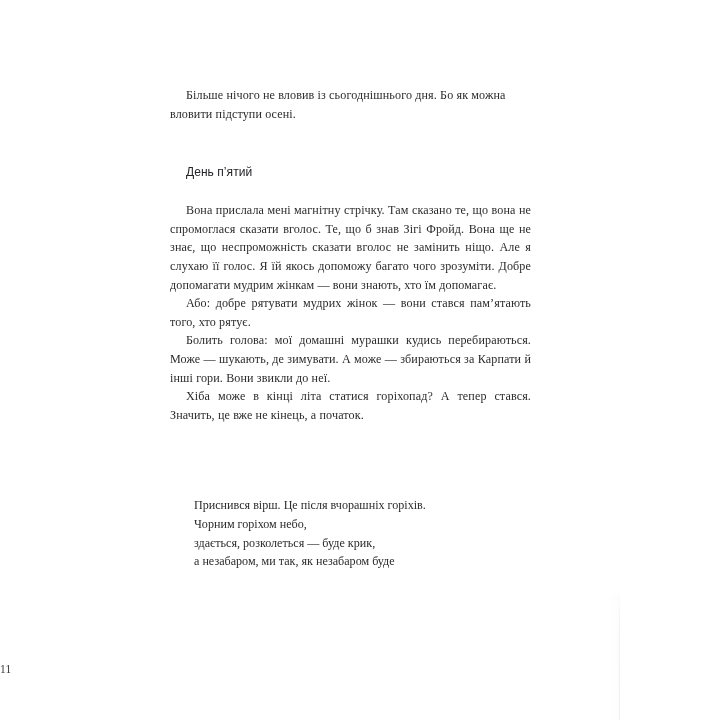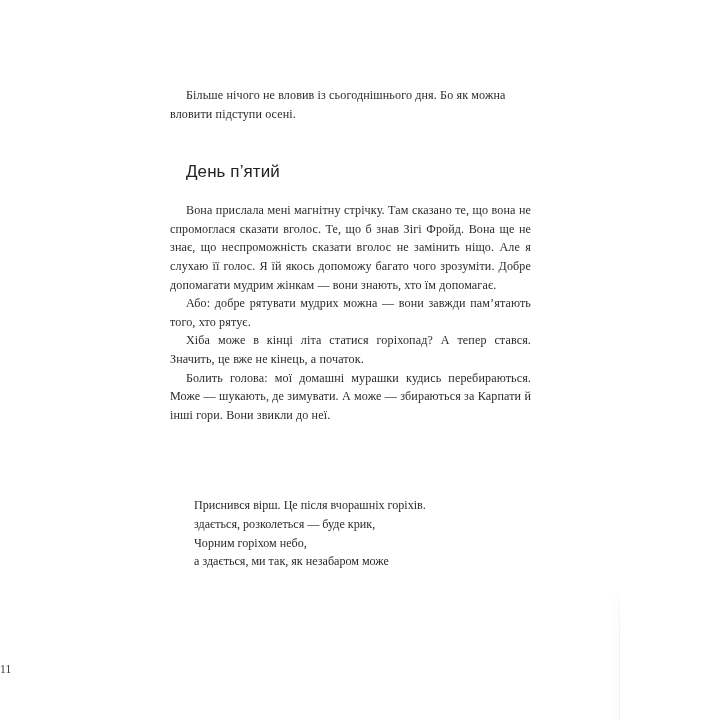--- a/index.html
+++ b/index.html
@@ -61,21 +61,21 @@
     -webkit-font-smoothing: antialiased;
   }
 
   p.body-par.last-of-block {
     text-align: left;
   }
 
   .day-heading {
     margin: 0;
     font-family: "Liberation Sans", "DejaVu Sans", sans-serif;
-    font-size: 17px;
+    font-size: 12px;
     font-weight: 400;
     line-height: 18px;
     color: #232326;
     text-indent: 0;
     padding-left: 16px;
     letter-spacing: 0.005em;
   }
 
   
   .gap-before-heading { height: 40px; }
@@ -118,36 +118,36 @@
     <p class="body-par last-of-block">Більше нічого не вловив із сьогоднішнього дня. Бо як можна вловити підступи осені.</p>
 
     <div class="gap-before-heading"></div>
 
     <p class="day-heading">День п’ятий</p>
 
     <div class="gap-after-heading"></div>
 
     <p class="body-par">Вона прислала мені магнітну стрічку. Там сказано те, що вона не спромоглася сказати вголос. Те, що б знав Зігі Фройд. Вона ще не знає, що неспроможність сказати вголос не замінить ніщо. Але я слухаю її голос. Я їй якось допоможу багато чого зрозуміти. Добре допомагати мудрим жінкам — вони знають, хто їм допомагає.</p>
 
-    <p class="body-par">Або: добре рятувати мудрих можна — вони завжди пам’ятають того, хто рятує.</p>
+    <p class="body-par">Або: добре рятувати мудрих жінок — вони стався пам’ятають того, хто рятує.</p>
+
+    <p class="body-par">Болить голова: мої домашні мурашки кудись перебираються. Може — шукають, де зимувати. А може — збираються за Карпати й інші гори. Вони звикли до неї.</p>
 
     <p class="body-par">Хіба може в кінці літа статися горіхопад? А тепер стався. Значить, це вже не кінець, а початок.</p>
-
-    <p class="body-par">Болить голова: мої домашні мурашки кудись перебираються. Може — шукають, де зимувати. А може — збираються за Карпати й інші гори. Вони звикли до неї.</p>
 
     <div class="gap-before-heading-2"></div>
 
 
     <div class="gap-after-heading-2"></div>
 
     <div class="poem">
       <span class="verse">Приснився вірш. Це після вчорашніх горіхів.</span>
+      <span class="verse">Чорним горіхом небо,</span>
       <span class="verse">здається, розколеться — буде крик,</span>
-      <span class="verse">Чорним горіхом небо,</span>
-      <span class="verse">а здається, ми так, як незабаром може</span>
+      <span class="verse">а незабаром, ми так, як незабаром буде</span>
     </div>
 
   </div>
 
   <div class="folio">11</div>
 
   <div class="page-edge-soft"></div>
   <div class="page-edge"></div>
 
 </div>

